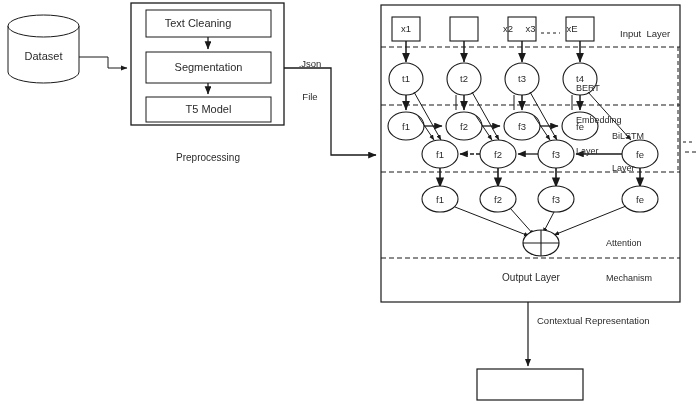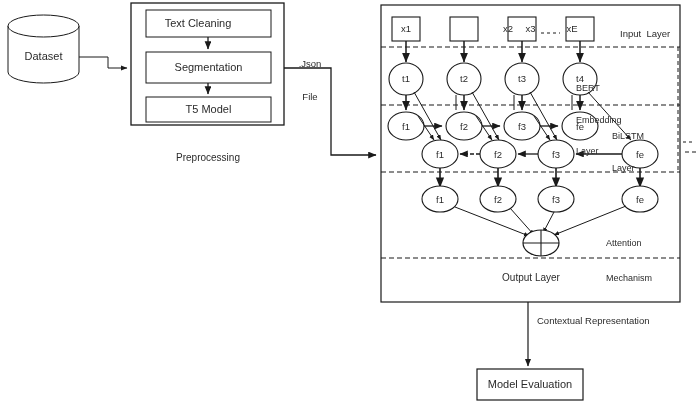--- a/index.html
+++ b/index.html
@@ -235,15 +235,14 @@
 
   <div class="node-label sidelabel" style="left:606px; top:215px; width:80px; line-height:11.5px;">
     <div>Attention</div>
     <div>Mechanism</div>
   </div>
 
   <div class="node-label caption" style="left:441px; top:272px; width:180px; font-size:10px;">Output Layer</div>
 
   <div class="node-label" style="left:537px; top:315px; width:170px; font-size:9.5px; text-align:left;">Contextual Representation</div>
 
-  <div class="node-label boxtext" style="left:477px; top:378px; width:106px;">Model Evaluation</div>
 
 </div>
 
 </body></html>

